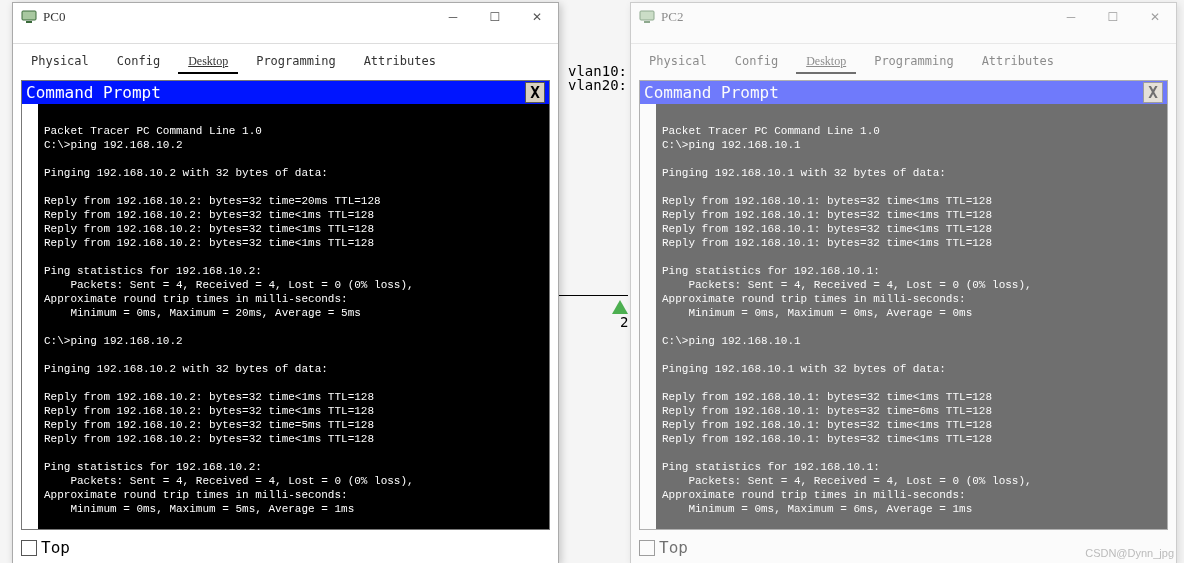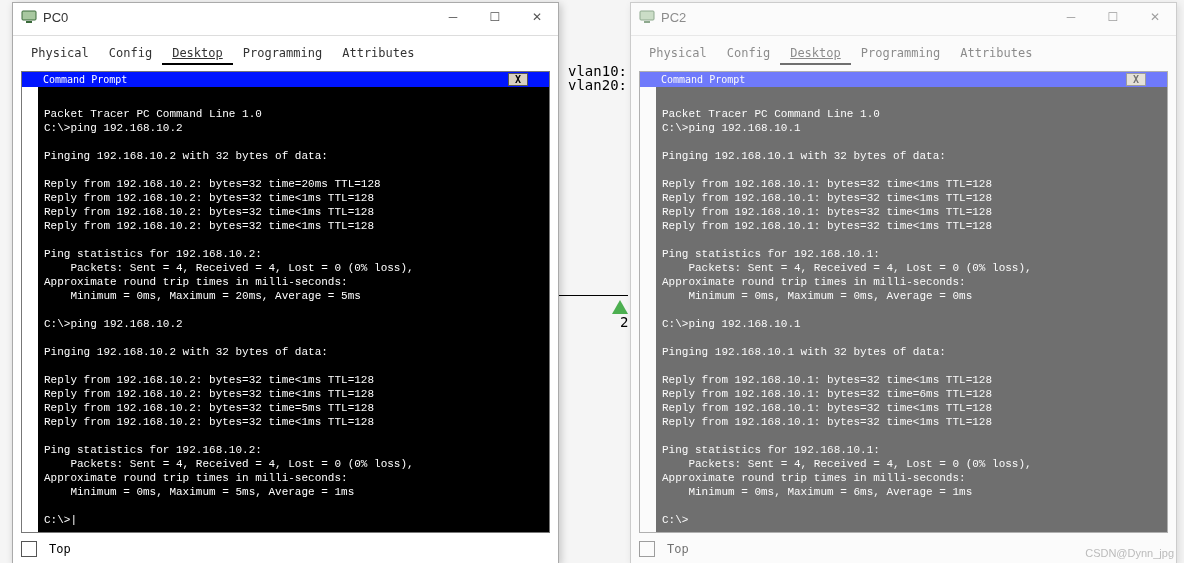--- a/index.html
+++ b/index.html
@@ -28,22 +28,23 @@
     background: #fff;
     border: 1px solid #aaa;
     box-shadow: 2px 2px 8px rgba(0,0,0,0.2);
     display: flex;
     flex-direction: column;
   }
   .titlebar {
     height: 28px;
     display: flex;
     align-items: center;
-    padding: 0 0 4px 8px;
+    padding: 0 0 12px 8px;
     border-bottom: 1px solid #ddd;
+    font-family: Liberation Serif, serif;
   }
   .titlebar-icon {
     width: 16px; height: 16px;
     margin-right: 6px;
   }
   .titlebar-title {
     flex: 1;
     font-size: 13px;
     color: #333;
   }
@@ -54,47 +55,48 @@
     width: 42px;
     height: 28px;
     display: flex;
     align-items: center;
     justify-content: center;
     color: #555;
   }
   .tabs {
     display: flex;
     padding: 6px 8px 0 8px;
-    gap: 0;
+    gap: 8px;
     font-family: monospace;
     font-size: 12px;
   }
   .tab {
     padding: 4px 10px 3px 10px;
     color: #333;
     cursor: pointer;
   }
   .tab.active {
     border-bottom: 2px solid #000;
     text-decoration: underline;
+    font-family: Liberation Serif, serif;
   }
   .term-wrap {
     flex: 1;
     margin: 6px 8px 4px 8px;
     border: 1px solid #777;
     display: flex;
     flex-direction: column;
     min-height: 0;
   }
   .term-header {
     background: #0015ff;
     color: #fff;
     font-family: monospace;
-    font-size: 10px;
-    padding: 1px 21px;
+    font-size: 16px;
+    padding: 1px 4px;
     display: flex;
     align-items: center;
   }
   .term-header-title { flex:1; }
   .term-x {
     background: #d8d0c0;
     color: #000;
     border: 1px solid #555;
     width: 18px;
     text-align: center;
@@ -109,24 +111,24 @@
     font-size: 11px;
     line-height: 14px;
     padding: 6px 6px;
     white-space: pre;
     overflow: auto;
     margin-left: 16px;
   }
   .bottom-bar {
     display: flex;
     align-items: center;
-    gap: 12px;
+    gap: 4px;
     padding: 4px 8px 6px 8px;
     font-family: monospace;
-    font-size: 12px;
+    font-size: 16px;
   }
   .checkbox {
     width: 14px; height: 14px;
     border: 1px solid #555;
     background: #fff;
   }
   .faded { opacity: 0.55; justify-content: flex-end; }
   .watermark {
     position:absolute;
     right:10px;

